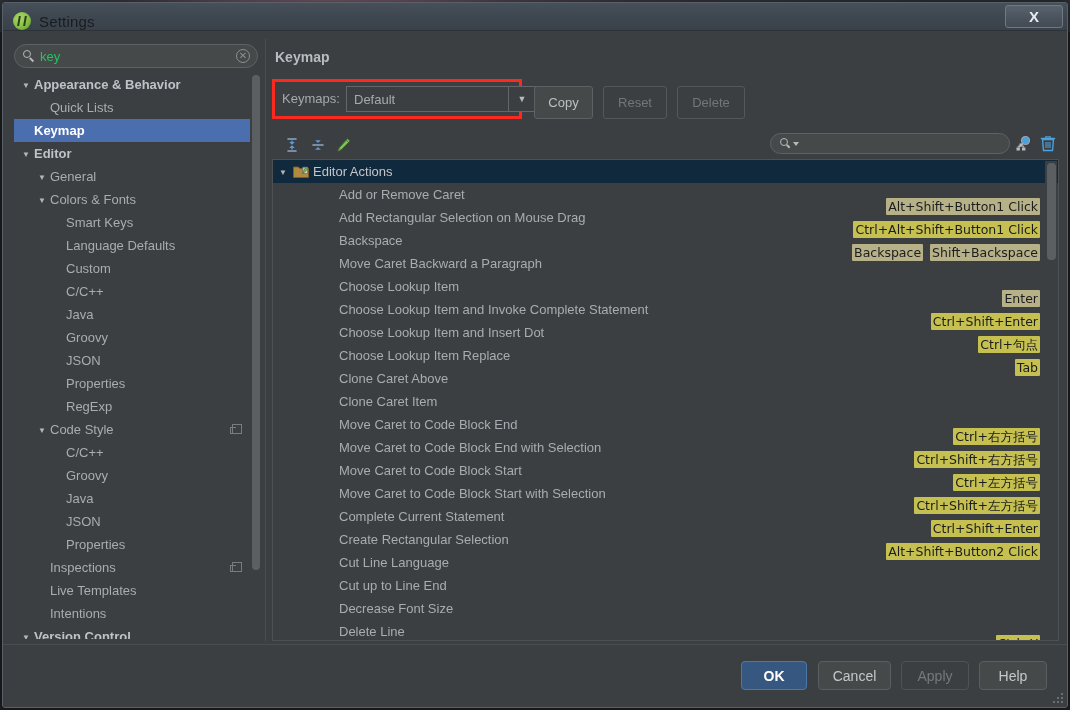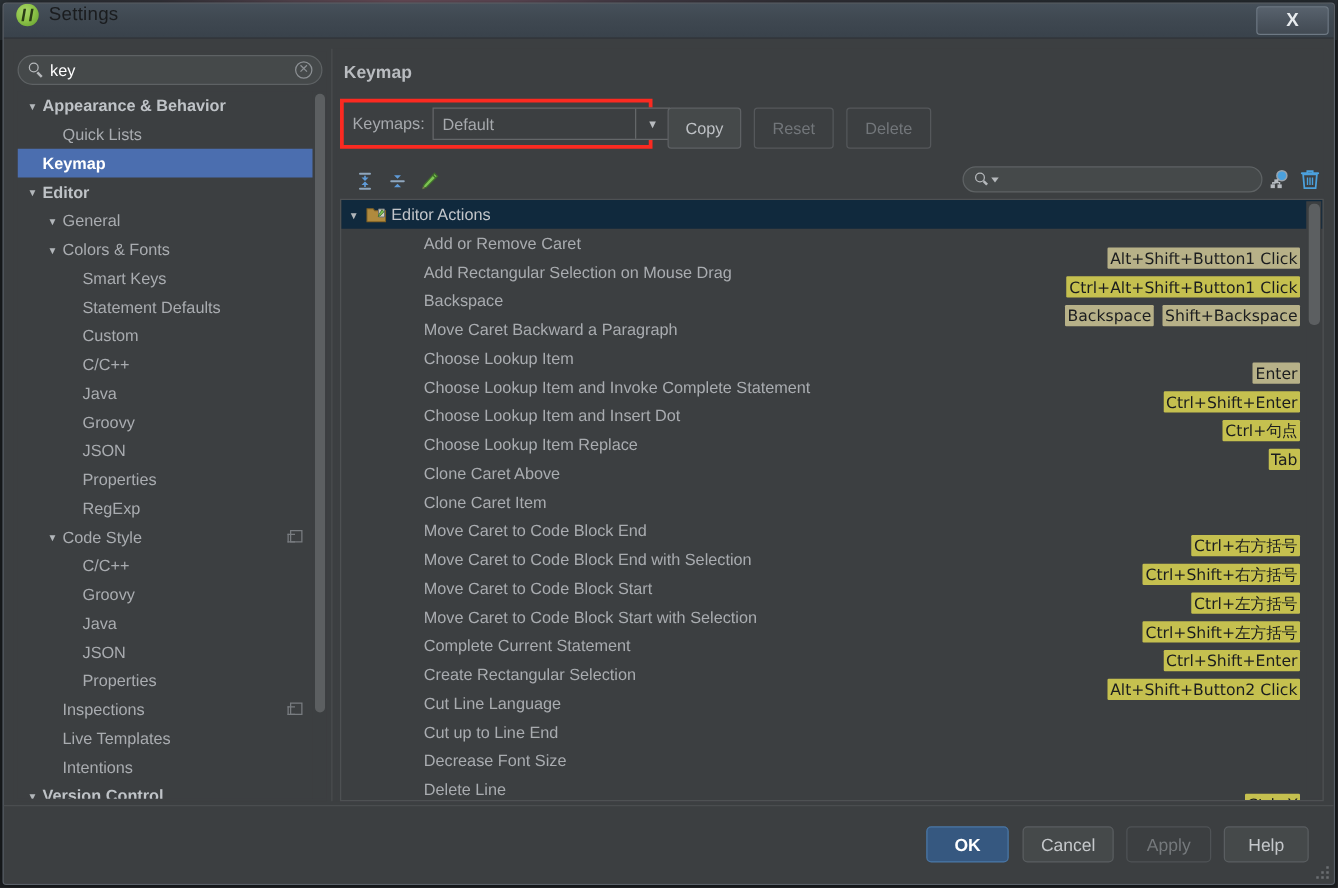--- a/index.html
+++ b/index.html
@@ -43,21 +43,21 @@
 
   
   #titlebar {
     position: absolute;
     left: 0; top: 0;
     width: 100%;
     height: 28px;
     background: linear-gradient(180deg, #46505a 0%, #3f4851 45%, #39424b 100%);
     border-bottom: 1px solid #2c3238;
     display: flex;
-    align-items: flex-start;
+    align-items: flex-end;
     box-sizing: border-box;
   }
   #app-icon {
     width: 18px; height: 18px;
     margin-left: 10px; margin-right: 8px;
     border-radius: 50%;
     background: radial-gradient(circle at 38% 34%, #a8d66a 0%, #8ec449 45%, #5f9c2c 100%);
     position: relative;
     flex: none;
   }
@@ -141,21 +141,21 @@
     position: absolute;
     left: 7px; top: 7px;
     width: 5px; height: 1.6px;
     background: #b6b9bc;
     transform: rotate(45deg);
     transform-origin: left center;
   }
   #sidebar-search-value {
     margin-left: 5px;
     font-size: 13px;
-    color: #ffffff;
+    color: #22c55e;
   }
   #sidebar-clear {
     position: absolute;
     right: 7px; top: 50%;
     transform: translateY(-50%);
     width: 14px; height: 14px;
     border: 1.4px solid #8c9094;
     border-radius: 50%;
     box-sizing: border-box;
     color: #8c9094;
@@ -544,21 +544,21 @@
       </div>
 
       <div id="tree-panel">
           <div class="tree-row bold" style="padding-left: 8px;"><span class="arrow">▼</span><span>Appearance &amp; Behavior</span></div>
           <div class="tree-row" style="padding-left: 24px;"><span class="arrow"></span><span>Quick Lists</span></div>
           <div class="tree-row bold selected" style="padding-left: 8px;"><span class="arrow"></span><span>Keymap</span></div>
           <div class="tree-row bold" style="padding-left: 8px;"><span class="arrow">▼</span><span>Editor</span></div>
           <div class="tree-row" style="padding-left: 24px;"><span class="arrow">▼</span><span>General</span></div>
           <div class="tree-row" style="padding-left: 24px;"><span class="arrow">▼</span><span>Colors &amp; Fonts</span></div>
           <div class="tree-row" style="padding-left: 40px;"><span class="arrow"></span><span>Smart Keys</span></div>
-          <div class="tree-row" style="padding-left: 40px;"><span class="arrow"></span><span>Statement Defaults</span></div>
+          <div class="tree-row" style="padding-left: 40px;"><span class="arrow"></span><span>Language Defaults</span></div>
           <div class="tree-row" style="padding-left: 40px;"><span class="arrow"></span><span>Custom</span></div>
           <div class="tree-row" style="padding-left: 40px;"><span class="arrow"></span><span>C/C++</span></div>
           <div class="tree-row" style="padding-left: 40px;"><span class="arrow"></span><span>Java</span></div>
           <div class="tree-row" style="padding-left: 40px;"><span class="arrow"></span><span>Groovy</span></div>
           <div class="tree-row" style="padding-left: 40px;"><span class="arrow"></span><span>JSON</span></div>
           <div class="tree-row" style="padding-left: 40px;"><span class="arrow"></span><span>Properties</span></div>
           <div class="tree-row" style="padding-left: 40px;"><span class="arrow"></span><span>RegExp</span></div>
           <div class="tree-row" style="padding-left: 24px;"><span class="arrow">▼</span><span>Code Style</span><span class="copy-badge"></span></div>
           <div class="tree-row" style="padding-left: 40px;"><span class="arrow"></span><span>C/C++</span></div>
           <div class="tree-row" style="padding-left: 40px;"><span class="arrow"></span><span>Groovy</span></div>

